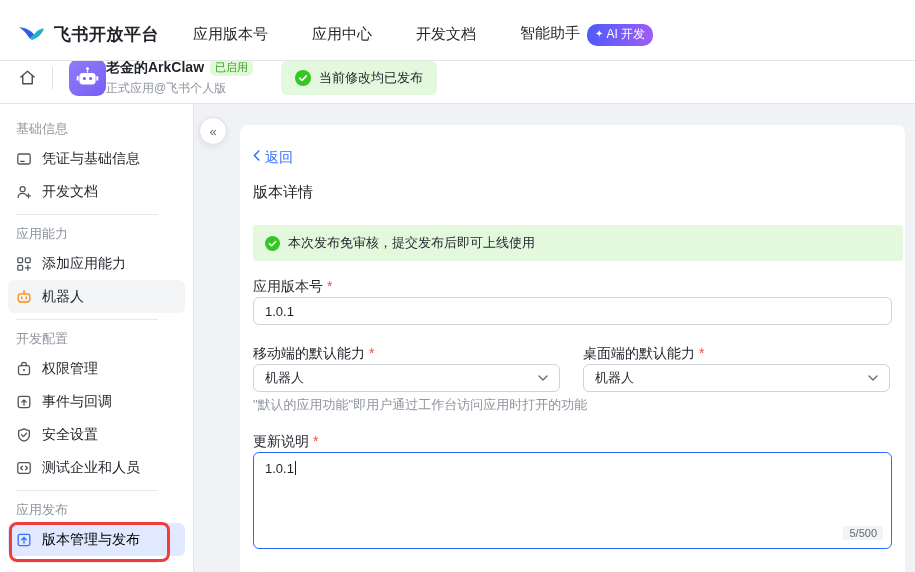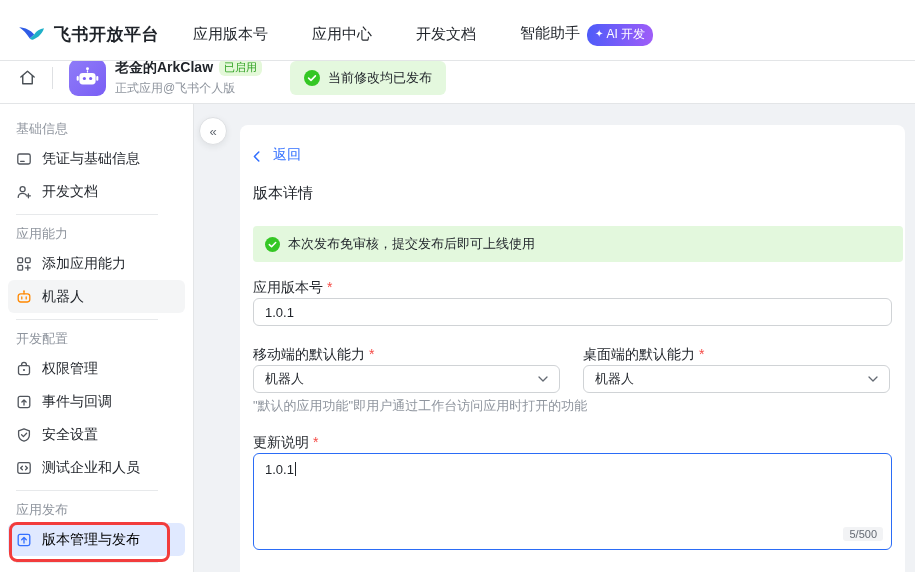--- a/index.html
+++ b/index.html
@@ -21,21 +21,21 @@
     align-items:center;gap:3px;cursor:pointer}
   .sparkle{font-size:10px;line-height:1}
   
   .appbar{position:absolute;top:52px;left:0;right:0;height:52px;background:#fff;
     border-bottom:1px solid #e3e5e7;display:flex;align-items:center;padding-left:14px;
     box-sizing:border-box;z-index:9}
   .home-btn{width:26px;height:26px;display:flex;align-items:center;justify-content:center;cursor:pointer}
   .vdiv{width:1px;height:22px;background:#dee0e3;margin:0 16px 0 12px}
   .avatar{width:37px;height:37px;border-radius:9px;background:linear-gradient(135deg,#8f7cf8,#7a5ef5);
     display:flex;align-items:center;justify-content:center;flex:0 0 auto}
-  .app-meta{margin-left:9px}
+  .app-meta{}
   .app-name-row{display:flex;align-items:center;gap:6px}
   .app-name{font-size:14px;font-weight:bold}
   .enabled-badge{font-size:11px;color:#2ea121;background:#e4f8d9;border-radius:6px;padding:1px 5px}
   .app-sub{font-size:12px;color:#8f959e;margin-top:3px}
   .publish-pill{margin-left:28px;height:34px;background:#e4f8de;border-radius:6px;display:flex;
     align-items:center;gap:8px;padding:0 14px;font-size:13px}
   
   .content{position:absolute;top:104px;left:0;right:0;bottom:0;background:#f0f2f5}
   .sidebar{position:absolute;left:0;top:0;bottom:0;width:194px;background:#fff;
     border-right:1px solid #e3e5e7;padding-top:12px;box-sizing:border-box}
@@ -48,21 +48,21 @@
   .s-div{height:1px;background:#e7e9eb;margin:6px 35px 6px 16px}
   .red-annotation{position:absolute;left:9px;top:418px;width:155px;height:34px;
     border:3px solid #f23c3c;border-radius:8px;pointer-events:none;z-index:5}
   .collapse-btn{position:absolute;left:199px;top:13px;width:26px;height:26px;border-radius:50%;
     background:#fff;border:1px solid #dee0e3;box-shadow:0 2px 6px rgba(31,35,41,.08);
     display:flex;align-items:center;justify-content:center;color:#646a73;font-size:13px;
     cursor:pointer;z-index:6;line-height:1}
   
   .main-card{position:absolute;left:240px;top:21px;right:10px;bottom:0;background:#fff;
     border-radius:8px 8px 0 0;padding:22px 13px 0;box-sizing:border-box;overflow:hidden}
-  .back-link{display:inline-flex;align-items:flex-end;gap:13px;color:#3370ff;font-size:14px;
+  .back-link{display:inline-flex;align-items:flex-start;gap:5px;color:#3370ff;font-size:14px;
     cursor:pointer;line-height:15px}
   .page-title{margin-top:19px;font-size:15px;font-weight:normal;line-height:15px}
   .banner{margin-top:26px;margin-right:-11px;height:36px;background:#e3f8dd;border-radius:4px;
     display:flex;align-items:center;gap:8px;padding:0 12px;font-size:13px;box-sizing:border-box}
   .field-label{font-size:14px;line-height:16px;display:flex;gap:4px;align-items:baseline}
   .req{color:#f54a45}
   .text-input{margin-top:3px;width:100%;height:28px;border:1px solid #d0d3d6;border-radius:6px;
     padding:0 11px;font-size:13px;box-sizing:border-box;font-family:inherit;color:#1f2329;
     background:#fff;outline:none;display:block}
   .two-col{display:flex;gap:23px}

